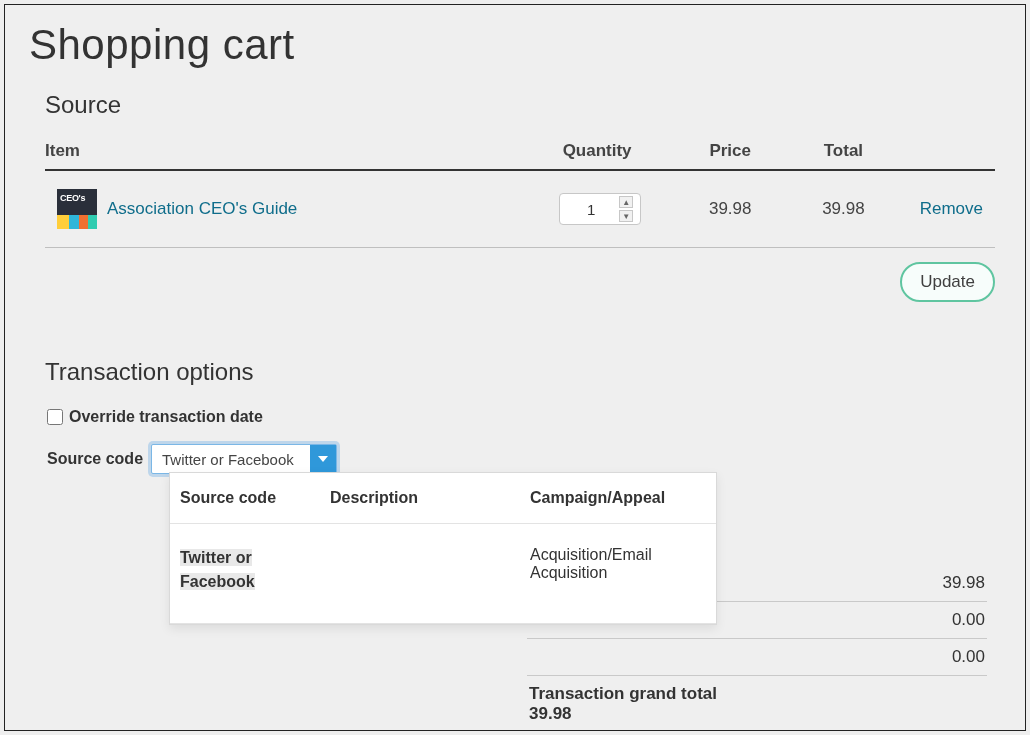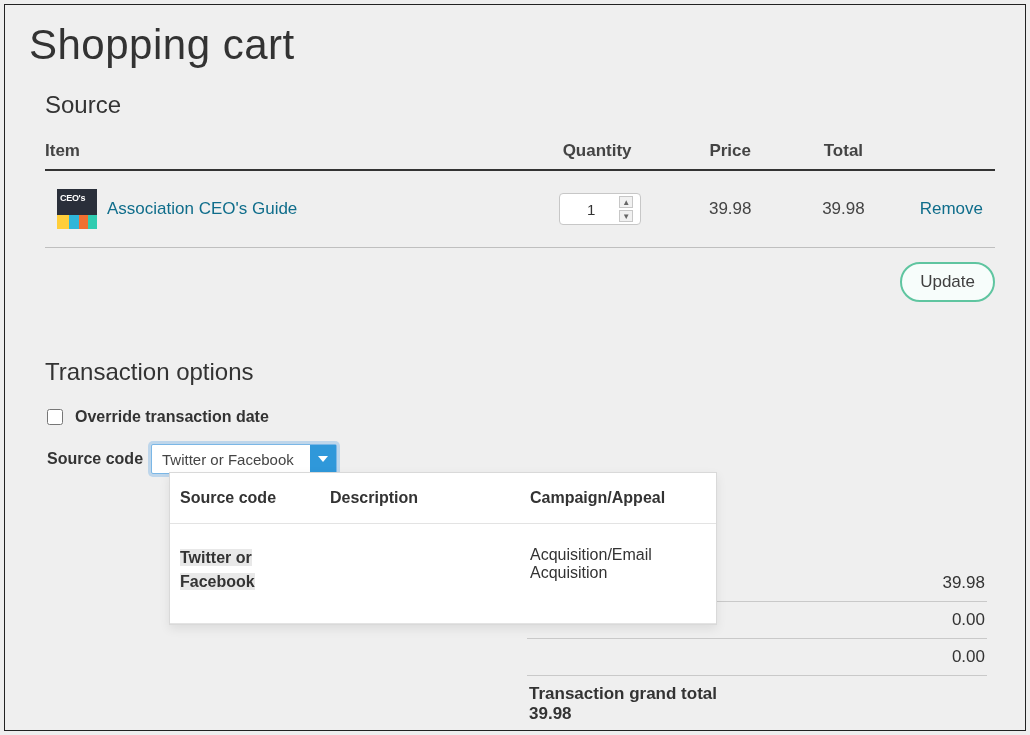--- a/index.html
+++ b/index.html
@@ -119,21 +119,21 @@
     background: #f7fdfb;
     color: #404040;
     font-size: 17px;
     padding: 8px 18px;
     border-radius: 20px;
     cursor: pointer;
   }
 
   
   .options-area { margin-left: 20px; margin-top: 22px; }
-  .check-row { display: flex; align-items: center; gap: 12px; font-size: 16px; font-weight: 600; color: #333; }
+  .check-row { display: flex; align-items: center; gap: 6px; font-size: 16px; font-weight: 600; color: #333; }
   input[type=checkbox] { width: 16px; height: 16px; border: 2px solid #666; }
   .source-row { margin-top: 18px; display: flex; align-items: center; gap: 8px; font-size: 16px; font-weight: 600; color: #333; }
   .combo {
     display: inline-flex;
     border: 1px solid #7bb7e6;
     border-radius: 2px;
     box-shadow: 0 0 0 3px rgba(100,170,230,0.35);
     height: 30px;
     background: #fff;
   }

